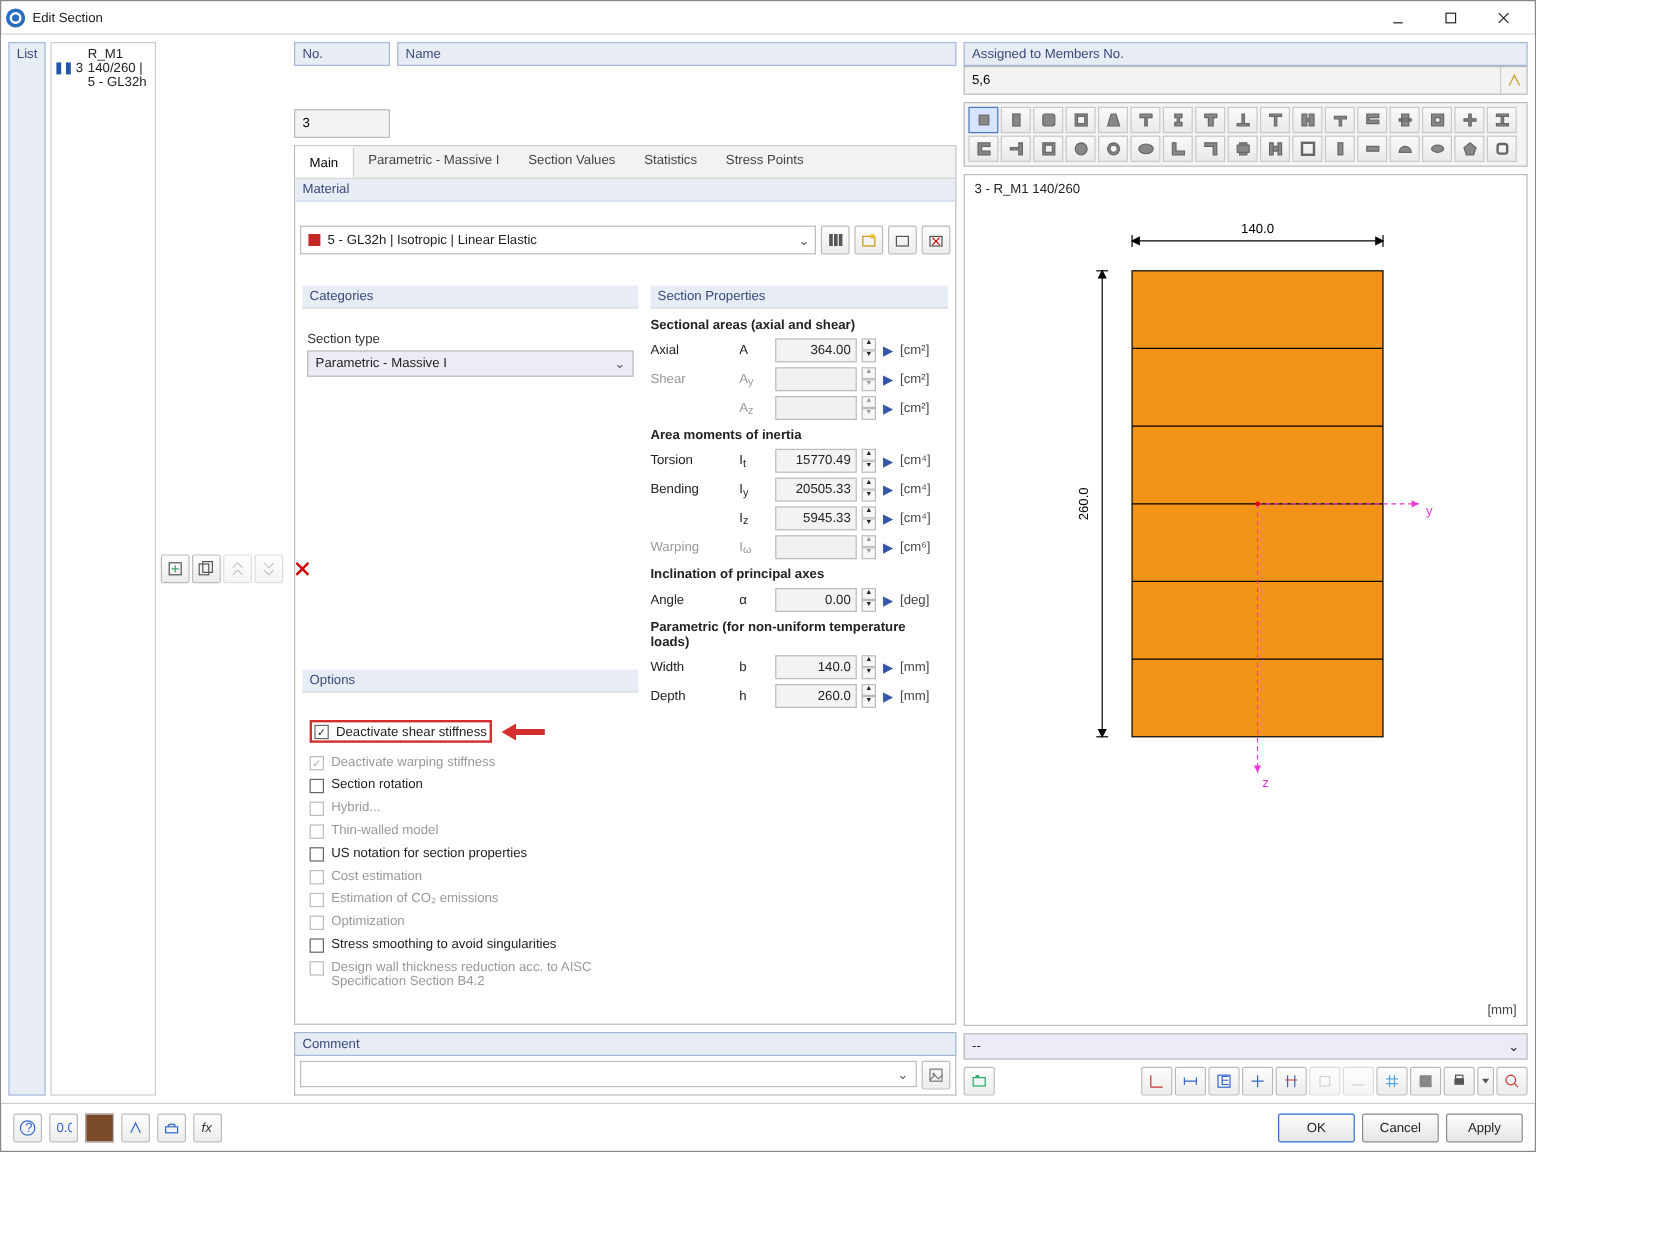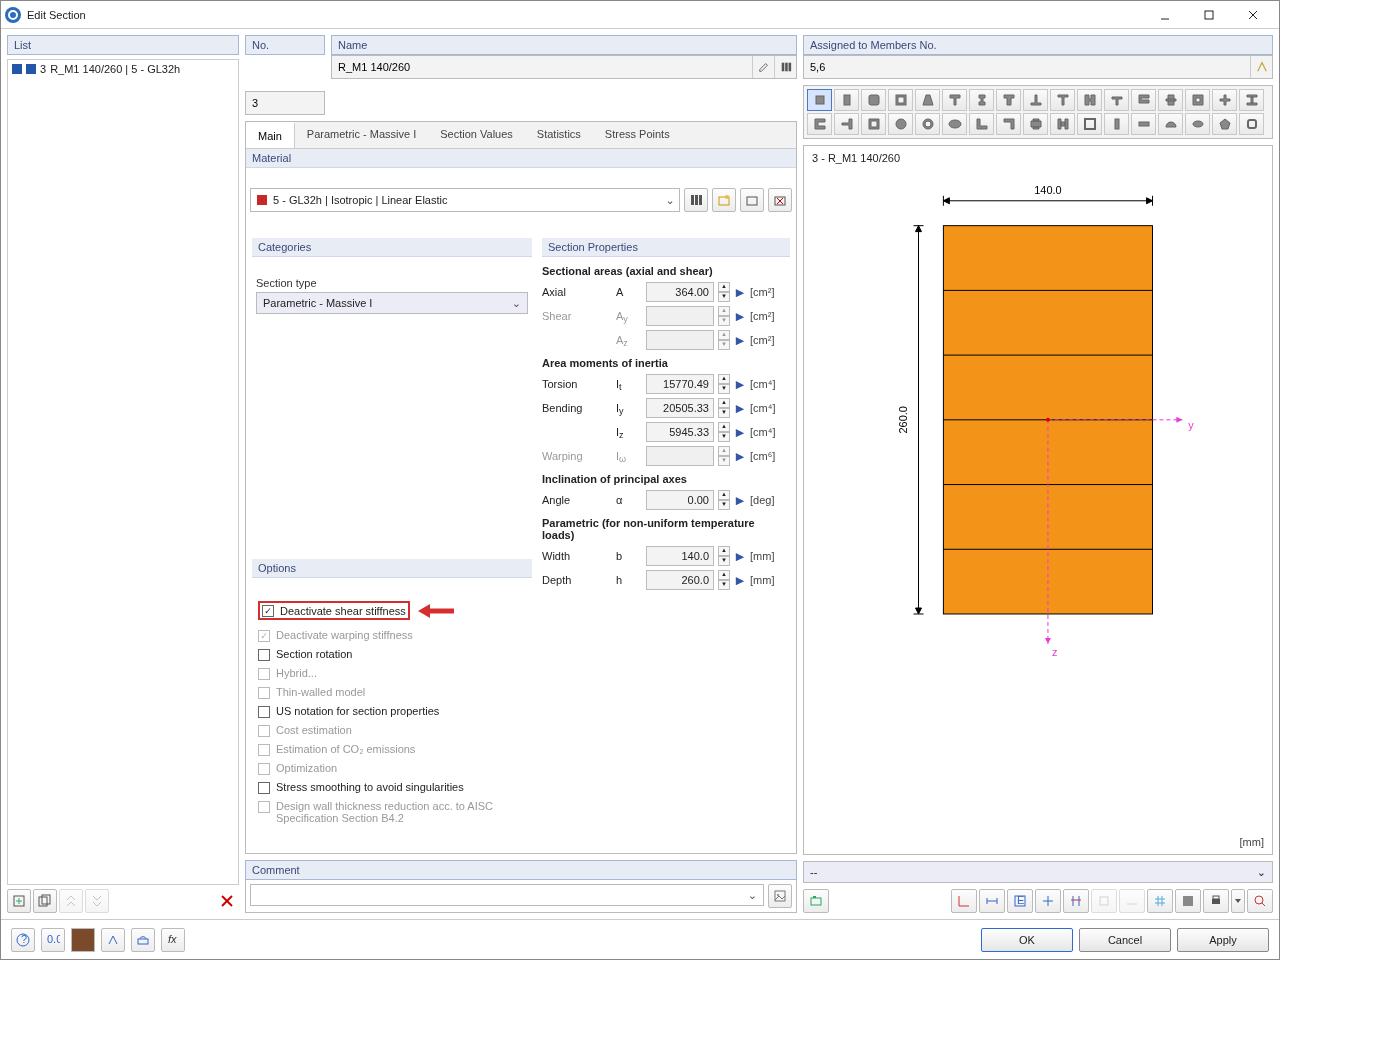--- a/index.html
+++ b/index.html
@@ -9,21 +9,21 @@
   .titlebar { height:28px; display:flex; align-items:center; padding:0 4px; border-bottom:1px solid #ccc; }
   .titlebar .app-icon { width:16px; height:16px; background:#2a6dc0; border-radius:50%; margin-right:6px; position:relative;}
   .titlebar .app-icon::after{content:"";position:absolute;inset:3px;border:2px solid #fff;border-radius:50%;}
   .titlebar .title { flex:1; }
   .titlebar .win-btns { display:flex; }
   .titlebar .win-btn { width:44px; height:28px; display:flex; align-items:center; justify-content:center; }
   .titlebar .win-btn svg{width:10px;height:10px;stroke:#222;stroke-width:1;fill:none;}
   
   .body { flex:1; display:flex; padding:6px; gap:6px; background:#fff; min-height:0;}
   
-  .list-panel { width:232px; display:flex; flex-direction:column; gap:4px;}
+  .list-panel { width:232px; display:flex; gap:4px;}
   .panel-header { background:#e8ecf5; border:1px solid #a6b8d8; color:#39497a; padding:3px 6px; font-weight:400;}
   .list-body { flex:1; border:1px solid #ccc; background:#fff; padding:2px;}
   .tree-row { display:flex; align-items:center; gap:4px; padding:1px 2px;}
   .sq { width:10px; height:10px; display:inline-block;}
   .sq.blue{ background:#2355a8;}
   .sq.red{ background:#c62828;}
   .list-toolbar { display:flex; gap:2px; align-items:center;}
   .icon-btn { width:24px; height:24px; border:1px solid #bbb; background:linear-gradient(#fdfdfd,#ececec); display:flex; align-items:center; justify-content:center; border-radius:2px;}
   .icon-btn.disabled{ opacity:.5;}
   .icon-btn svg{width:14px;height:14px;}
@@ -92,21 +92,21 @@
   
   .comment-panel{ display:flex; flex-direction:column;}
   .comment-body{ display:flex; gap:4px; padding:4px; border:1px solid #bbb; border-top:none;}
   .comment-body .combo{ flex:1; background:#fff;}
   
   .below-preview{ display:flex; align-items:center; border:1px solid #bbb; background:#ececf6; height:22px; padding:0 6px;}
   .below-preview .dd{margin-left:auto;}
   
   .button-bar{ height:40px; border-top:1px solid #ccc; display:flex; align-items:center; padding:0 10px; gap:6px; }
   .button-bar .right-btns{ margin-left:auto; display:flex; gap:6px;}
-  .dlg-btn{ width:92px; height:24px; border:1px solid #888; background:linear-gradient(#fdfdfd,#e6e6e6); text-align:center; line-height:22px; border-radius:2px;}
+  .dlg-btn{ width:64px; height:24px; border:1px solid #888; background:linear-gradient(#fdfdfd,#e6e6e6); text-align:center; line-height:22px; border-radius:2px;}
   .dlg-btn.default{ border-color:#2b6cd3;}
   
   .arrow-svg{ width:40px; height:20px;}
   
   .swatch-btn{width:24px;height:24px;border:1px solid #bbb;background:#7a4a2a;}
 </style>
 </head>
 <body>
 
 <div class="window">
@@ -183,35 +183,20 @@
     <div class="mid">
       <div class="top-fields">
         <div class="field-block no">
           <div class="panel-header">No.</div>
           <div class="field-input-row">
               <input value="3" style="">
             </div>
         </div>
         <div class="field-block name">
           <div class="panel-header">Name</div>
-          <div class="field-input-row">
-            <input value="R_M1 140/260" style="">
-            <div class="mini-btn">
-                <svg viewBox="0 0 14 14" width="12" height="12">
-                  <path d="M2 12 L4 12 L11 5 L9 3 L2 10 Z" fill="none" stroke="#555"></path>
-                </svg>
-              </div>
-            <div class="mini-btn">
-                <svg viewBox="0 0 14 14" width="12" height="12">
-                  <rect x="2" y="2" width="3" height="10" fill="#555"></rect>
-                  <rect x="6" y="2" width="3" height="10" fill="#555"></rect>
-                  <rect x="10" y="2" width="3" height="10" fill="#555"></rect>
-                </svg>
-              </div>
-          </div>
         </div>
       </div>
 
       <div class="tabs-wrap">
         <div class="tabs-bar">
           <div class="tab active">Main</div>
           <div class="tab">Parametric - Massive I</div>
           <div class="tab">Section Values</div>
           <div class="tab">Statistics</div>
           <div class="tab">Stress Points</div>

